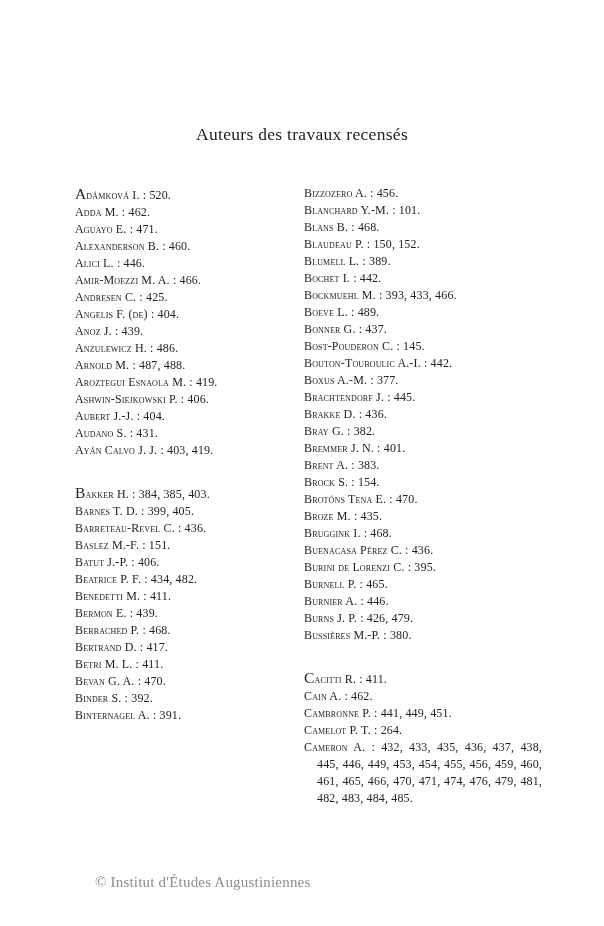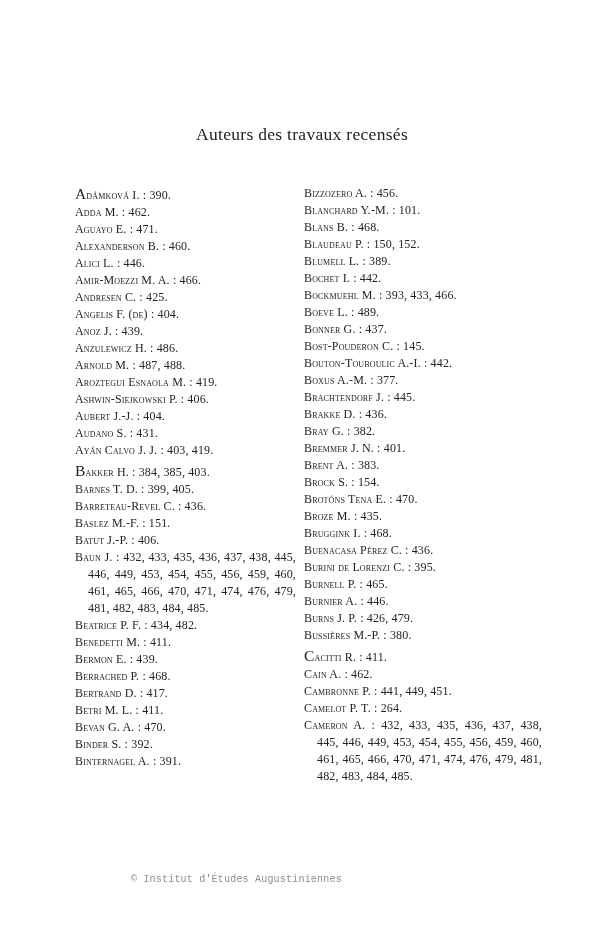--- a/index.html
+++ b/index.html
@@ -50,64 +50,62 @@
     padding-left: 13px;
     text-indent: -13px;
     font-variant: small-caps;
     letter-spacing: 0.15px;
     color: #232323;
   }
   .entry.section-start::first-letter {
     font-size: 15.5px;
   }
   .entry.gap-above {
-    margin-top: 3px;
+    margin-top: 25px;
   }
   .footer {
     position: absolute;
     top: 874px;
     left: 95px;
-    font-family: Liberation Mono, monospace;
-    font-size: 10px;
+    font-family: Liberation Serif, serif;
+    font-size: 15px;
     color: #8c8c8c;
     letter-spacing: 0.2px;
-    margin-left: 36px;
   }
 </style>
 </head>
 <body>
 
 <div class="page">
 
   <h1 class="title" style="margin:0; font-size:17.5px;">Auteurs des travaux recensés</h1>
 
   <div class="columns">
     <div class="col col-left">
-        <div class="entry section-start">Adámková I. : 390.</div>
+        <div class="entry section-start">Adámková I. : 520.</div>
         <div class="entry">Adda M. : 462.</div>
         <div class="entry">Aguayo E. : 471.</div>
         <div class="entry">Alexanderson B. : 460.</div>
         <div class="entry">Alici L. : 446.</div>
         <div class="entry">Amir-Moezzi M. A. : 466.</div>
         <div class="entry">Andresen C. : 425.</div>
         <div class="entry">Angelis F. (de) : 404.</div>
         <div class="entry">Anoz J. : 439.</div>
         <div class="entry">Anzulewicz H. : 486.</div>
         <div class="entry">Arnold M. : 487, 488.</div>
         <div class="entry">Aroztegui Esnaola M. : 419.</div>
         <div class="entry">Ashwin-Siejkowski P. : 406.</div>
         <div class="entry">Aubert J.-J. : 404.</div>
         <div class="entry">Audano S. : 431.</div>
         <div class="entry">Ayán Calvo J. J. : 403, 419.</div>
         <div class="entry section-start gap-above">Bakker H. : 384, 385, 403.</div>
         <div class="entry">Barnes T. D. : 399, 405.</div>
         <div class="entry">Barreteau-Revel C. : 436.</div>
         <div class="entry">Baslez M.-F. : 151.</div>
         <div class="entry">Batut J.-P. : 406.</div>
-        <div class="entry">Baun J. : 432, 433, 435, 436, 437, 438, 445, 446, 449, 453, 454, 455, 456, 459, 460, 461, 465, 466, 470, 471, 474, 476, 479, 481, 482, 483, 484, 485.</div>
         <div class="entry">Beatrice P. F. : 434, 482.</div>
         <div class="entry">Benedetti M. : 411.</div>
         <div class="entry">Bermon E. : 439.</div>
         <div class="entry">Berrached P. : 468.</div>
         <div class="entry">Bertrand D. : 417.</div>
         <div class="entry">Betri M. L. : 411.</div>
         <div class="entry">Bevan G. A. : 470.</div>
         <div class="entry">Binder S. : 392.</div>
         <div class="entry">Binternagel A. : 391.</div>
       </div>

